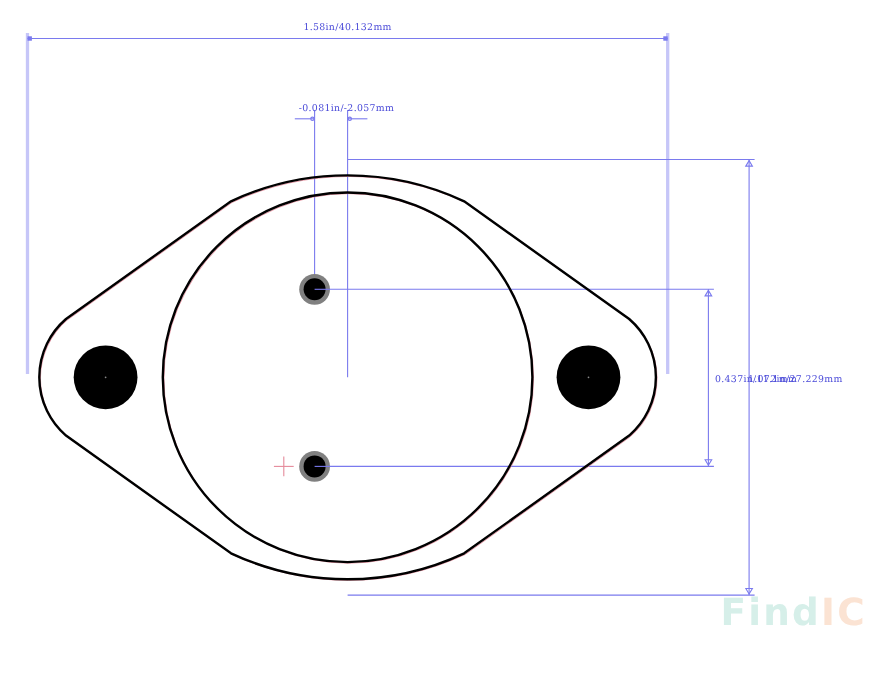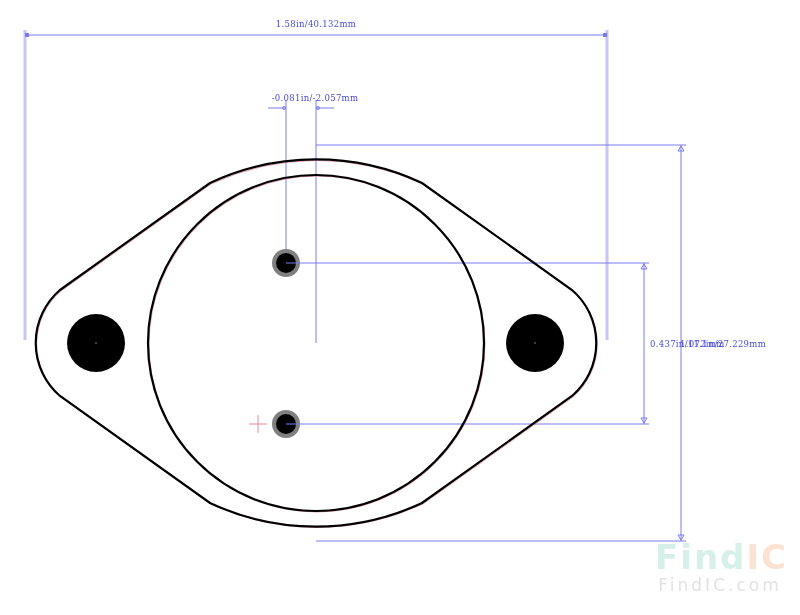--- a/index.html
+++ b/index.html
@@ -3,21 +3,21 @@
 <meta charset="utf-8">
 <style>
   html, body { margin: 0; padding: 0; background: #ffffff; }
   body { width: 800px; height: 615px; position: relative; overflow: hidden; }
   #drawing { position: absolute; left: 0; top: 0; width: 800px; height: 615px; }
   .dim-text { font-family: "DejaVu Serif", "Liberation Serif", serif; font-size: 8.5px; fill: #4a4ad8; letter-spacing: 0.3px; }
   .dim-line { stroke: #7a7aee; stroke-width: 1; fill: none; }
   .ext-line { stroke: #c6c6f8; stroke-width: 3; fill: none; }
   .outline { stroke: #000; stroke-width: 2.2; fill: none; }
   .outline-red { stroke: #e58a9a; stroke-width: 0.8; fill: none; }
-  .watermark { position: absolute; left: 655px; top: 538px; width: 130px; text-align: center; }
+  .watermark { position: absolute; left: 655px; top: 538px; width: 130px; text-align: left; }
   .wm-big { font-family: "DejaVu Sans", sans-serif; font-weight: bold; font-size: 34px; line-height: 38px; letter-spacing: 2px; }
   .wm-find { color: #d6efe9; }
   .wm-ic { color: #fbe3d3; }
   .wm-small { font-family: "DejaVu Sans", sans-serif; font-size: 17px; color: #e2e2e2; letter-spacing: 3px; line-height: 18px; }
 </style>
 </head>
 <body>
 
 <svg id="drawing" viewBox="0 0 800 615" xmlns="http://www.w3.org/2000/svg">
 
@@ -92,14 +92,13 @@
   <line class="dim-line" x1="286" y1="424" x2="300" y2="424"></line>
 
   <g>
     <line x1="249" y1="424" x2="267" y2="424" stroke="#e58a9a" stroke-width="1"></line>
     <line x1="258" y1="415" x2="258" y2="433" stroke="#e58a9a" stroke-width="1"></line>
   </g>
 </svg>
 
 <div class="watermark">
   <div class="wm-big"><span class="wm-find">Find</span><span class="wm-ic">IC</span></div>
-  <div class="wm-small">FindIC.com</div>
 </div>
 
 </body></html>

